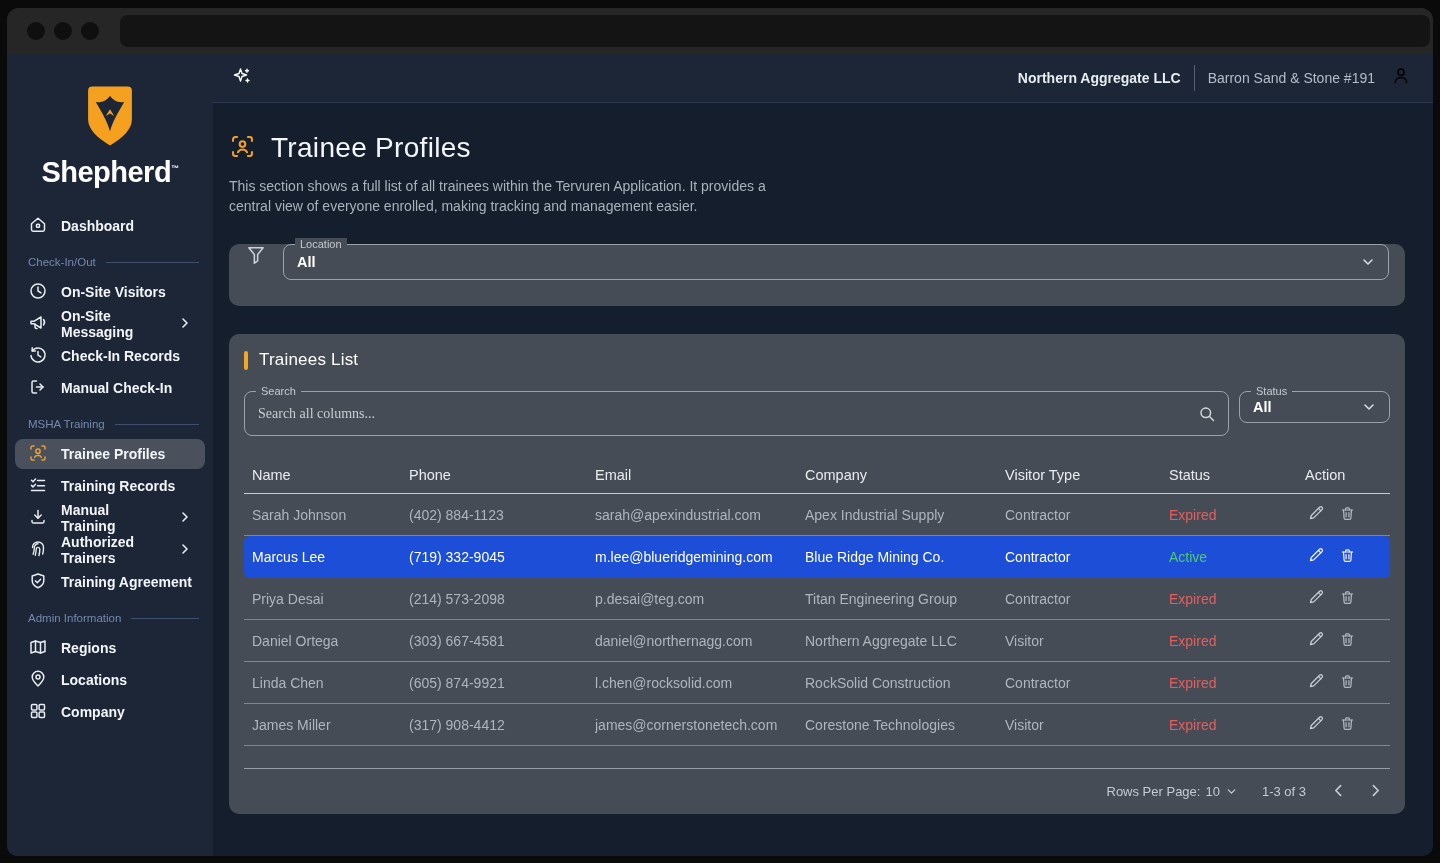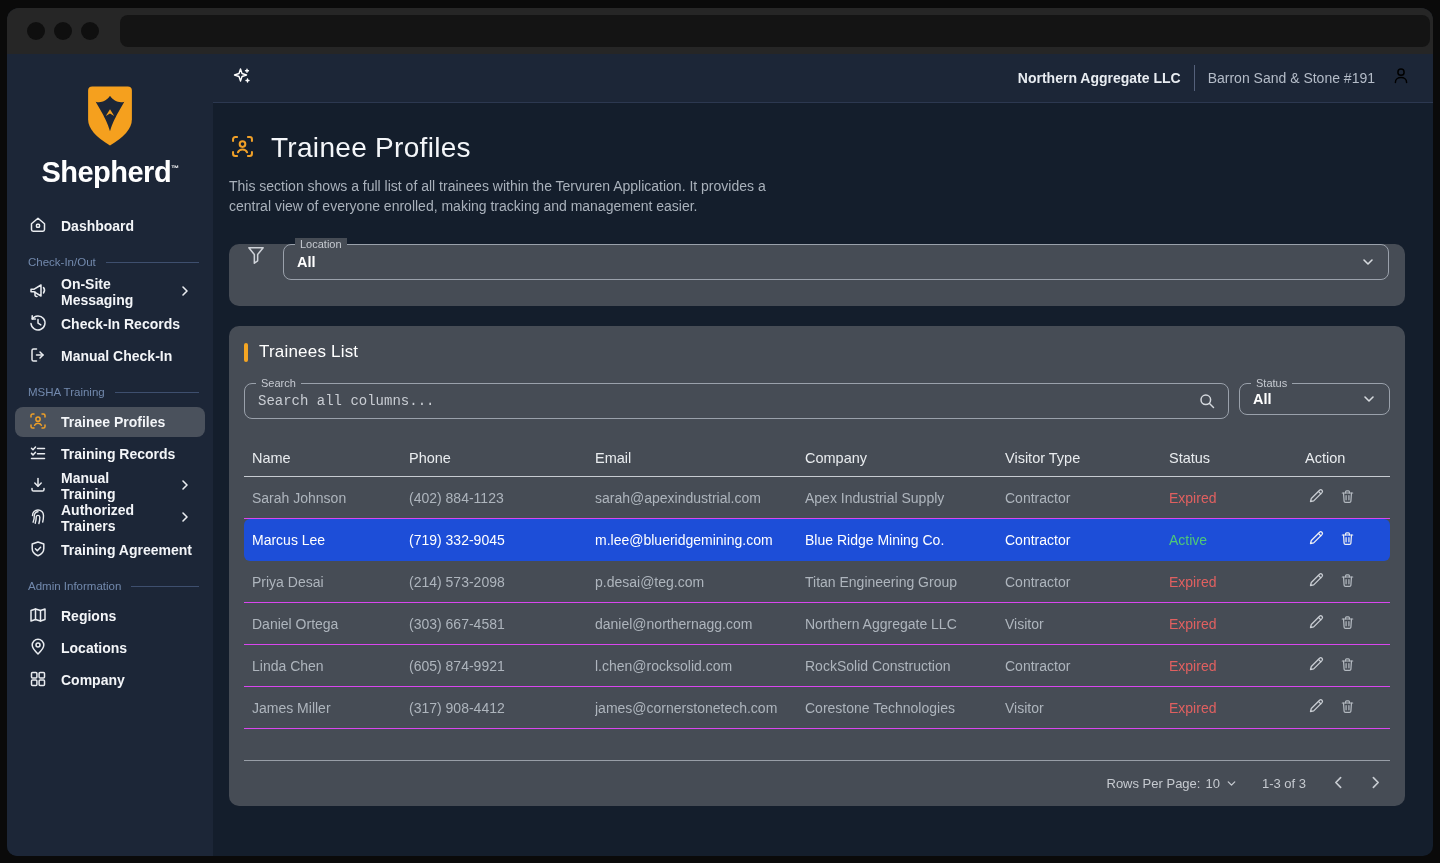--- a/index.html
+++ b/index.html
@@ -54,29 +54,29 @@
   .funnel { color:#ced2d8; display:flex; }
 
   .field { position:relative; border:1px solid #9aa1ab; border-radius:8px; height:36px;
            display:flex; align-items:center; }
   .flabel { position:absolute; top:-7px; left:11px; font-size:11px; color:#c6cad1;
             background:#464c55; padding:0 5px; line-height:13px; }
   .fvalue { font-size:14.5px; font-weight:bold; color:#ffffff; padding-left:13px; }
   .field .chev-down { margin-left:auto; margin-right:12px; color:#d6dade; display:flex; }
   .location-field { flex:1; }
 
-  .list-panel { margin-top:20px; height:480px; display:flex; flex-direction:column; padding:16px 15px 0 15px; }
+  .list-panel { margin-top:28px; height:480px; display:flex; flex-direction:column; padding:16px 15px 0 15px; }
   .list-title { display:flex; align-items:center; gap:11px; }
   .accent-bar { width:4px; height:19px; border-radius:2px; background:#f5a623; }
   .list-title-text { font-size:17px; font-weight:500; color:#ffffff; letter-spacing:0.2px; }
 
   .controls { display:flex; gap:10px; margin-top:21px; }
-  .search-field { flex:1; height:36px; }
+  .search-field { flex:1; height:45px; }
   .search-field input { flex:1; background:transparent; border:none; outline:none;
-                        font-family:Liberation Mono, monospace; font-size:14px; color:#7dd3fc; padding-left:13px; }
+                        font-family:Liberation Serif, serif; font-size:14px; color:#7dd3fc; padding-left:13px; }
   .search-field input::placeholder { color:#c9cdd3; opacity:1; }
   .search-field .sicon { margin-right:12px; color:#d4d8dd; display:flex; }
   .status-field { width:151px; height:32px; }
 
   .grid-cols { display:grid; grid-template-columns:165px 186px 210px 200px 164px 136px 1fr; align-items:center; }
   .grid-cols > div:first-child { padding-left:8px; }
   .thead { margin-top:20px; height:38px; border-bottom:1px solid #c7cbd1; font-size:14.5px; color:#e9ecef; }
   .trow  { height:42px; border-bottom:1px solid #d946ef; font-size:14px; color:#aeb5bd; cursor:default; }
   .trow > div { overflow:hidden; white-space:nowrap; text-overflow:ellipsis; padding-right:8px; }
   .trow.selected { background:#1d4ed8; border-radius:6px; color:#ffffff; border-bottom-color:transparent; }
@@ -128,20 +128,29 @@
             <svg width="20" height="20" viewBox="0 0 20 20" fill="none" stroke="currentColor" stroke-width="1.5" stroke-linecap="round" stroke-linejoin="round">
               <path d="M3.5 8.8 L10 3.2 L16.5 8.8 V14.6 a1.6 1.6 0 0 1 -1.6 1.6 H5.1 a1.6 1.6 0 0 1 -1.6 -1.6 Z"></path>
               <rect x="8.5" y="9.2" width="3" height="3" rx="0.8"></rect>
             </svg>
           </span>
           <span>Dashboard</span>
         </div>
 
         <div class="section">Check-In/Out</div>
 
+        <div class="nav-item">
+          <span>
+            <svg width="20" height="20" viewBox="0 0 20 20" fill="none" stroke="currentColor" stroke-width="1.5" stroke-linecap="round" stroke-linejoin="round">
+              <circle cx="10" cy="10" r="7"></circle>
+                <path d="M10 6 v4 l3 1.8"></path>
+            </svg>
+          </span>
+          <span>On-Site Visitors</span>
+        </div>
 
         <div class="nav-item">
           <span>
             <svg width="20" height="20" viewBox="0 0 20 20" fill="none" stroke="currentColor" stroke-width="1.5" stroke-linecap="round" stroke-linejoin="round">
               <path d="M3 8.2 h3.2 L13 4 v11 L6.2 10.8 H3 Z"></path>
                 <path d="M7 11 v3.2 a1.2 1.2 0 0 0 1.2 1.2 h0.8"></path>
                 <path d="M15.5 6.5 a4.5 4.5 0 0 1 0 5.5"></path>
             </svg>
           </span>
           <span>On-Site Messaging</span>

